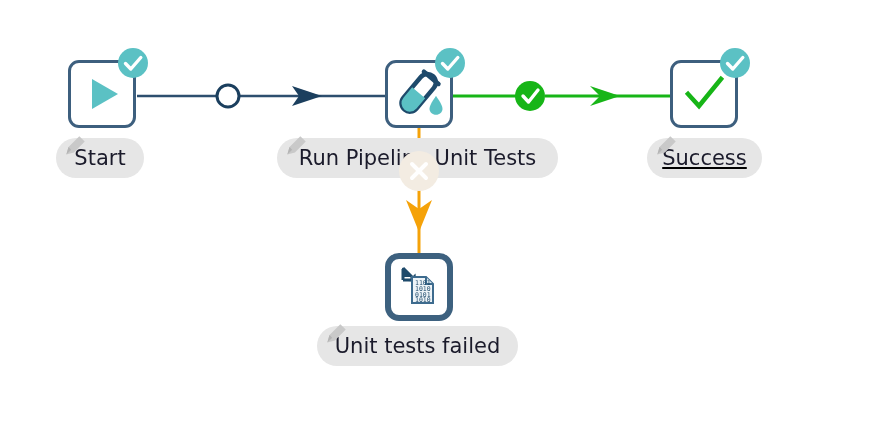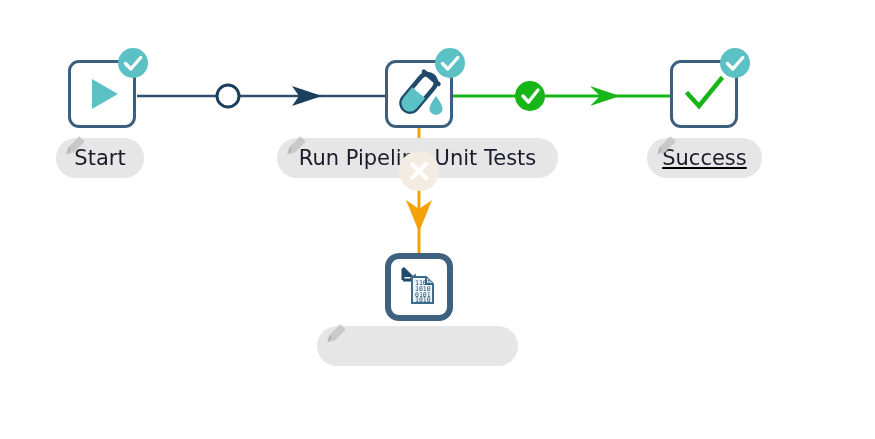--- a/index.html
+++ b/index.html
@@ -140,20 +140,21 @@
       <path d="M4 19 L6 12 L8.5 14.5 Z" fill="#b4b4b4"></path>
     </svg>
     <span class="pill-text">Success</span>
   </div>
 
   <div class="pill" style="left:317px; top:326px; width:201px; padding:0;">
     <svg class="pill-edit-icon" viewBox="0 0 24 24">
       <path d="M4 19 L6 12 L16 2 L21 7 L11 17 Z" fill="#c9c9c9"></path>
       <path d="M4 19 L6 12 L8.5 14.5 Z" fill="#b4b4b4"></path>
     </svg>
+    <span class="pill-text">Unit tests failed</span>
   </div>
 
   <svg style="position:absolute; left:398px; top:150px; width:42px; height:42px;" viewBox="0 0 42 42">
     <circle cx="21" cy="21" r="20" fill="#f3ece2"></circle>
     <path d="M14 14 L28 28 M28 14 L14 28" stroke="#ffffff" stroke-width="4" stroke-linecap="round"></path>
   </svg>
 
   <div class="node" style="left:68px; top:60px; width:68px; height:68px;">
     <div class="node-box"></div>
     <div class="node-icon">

